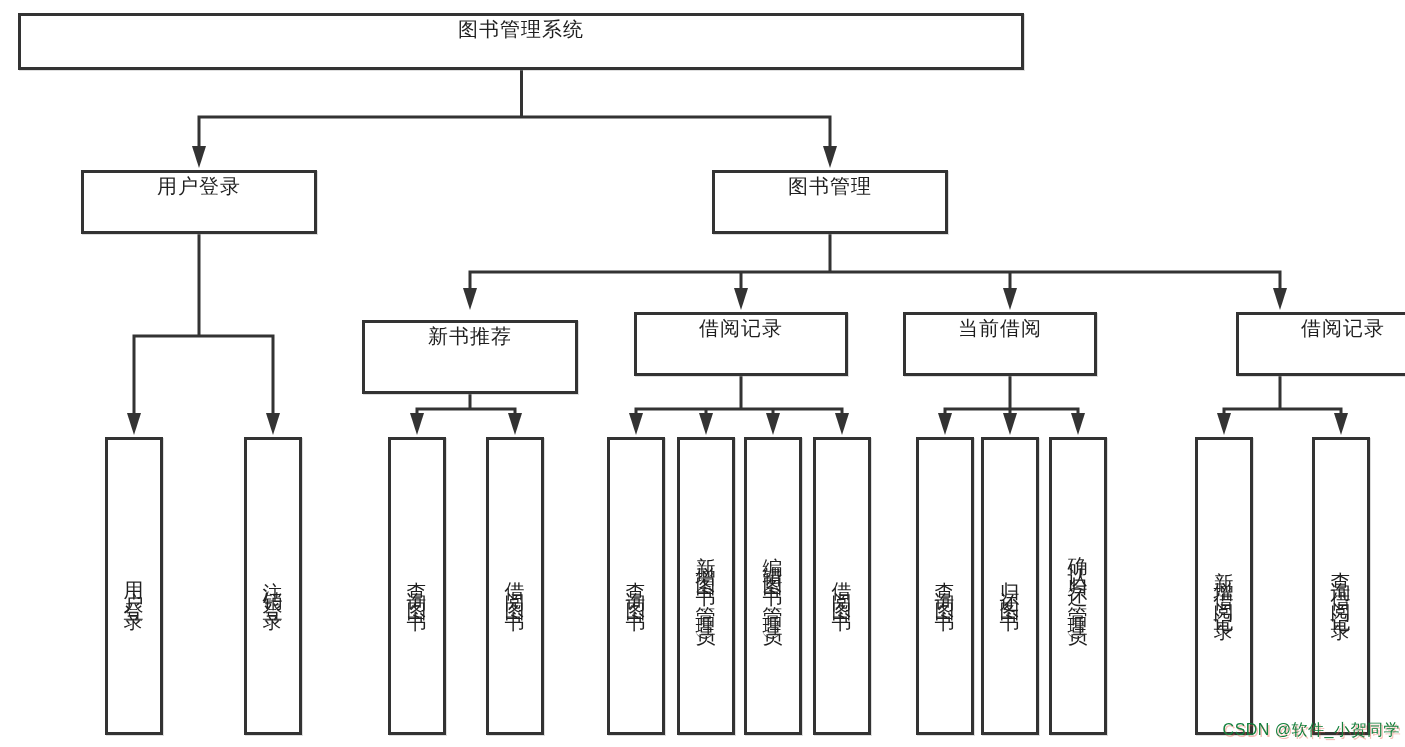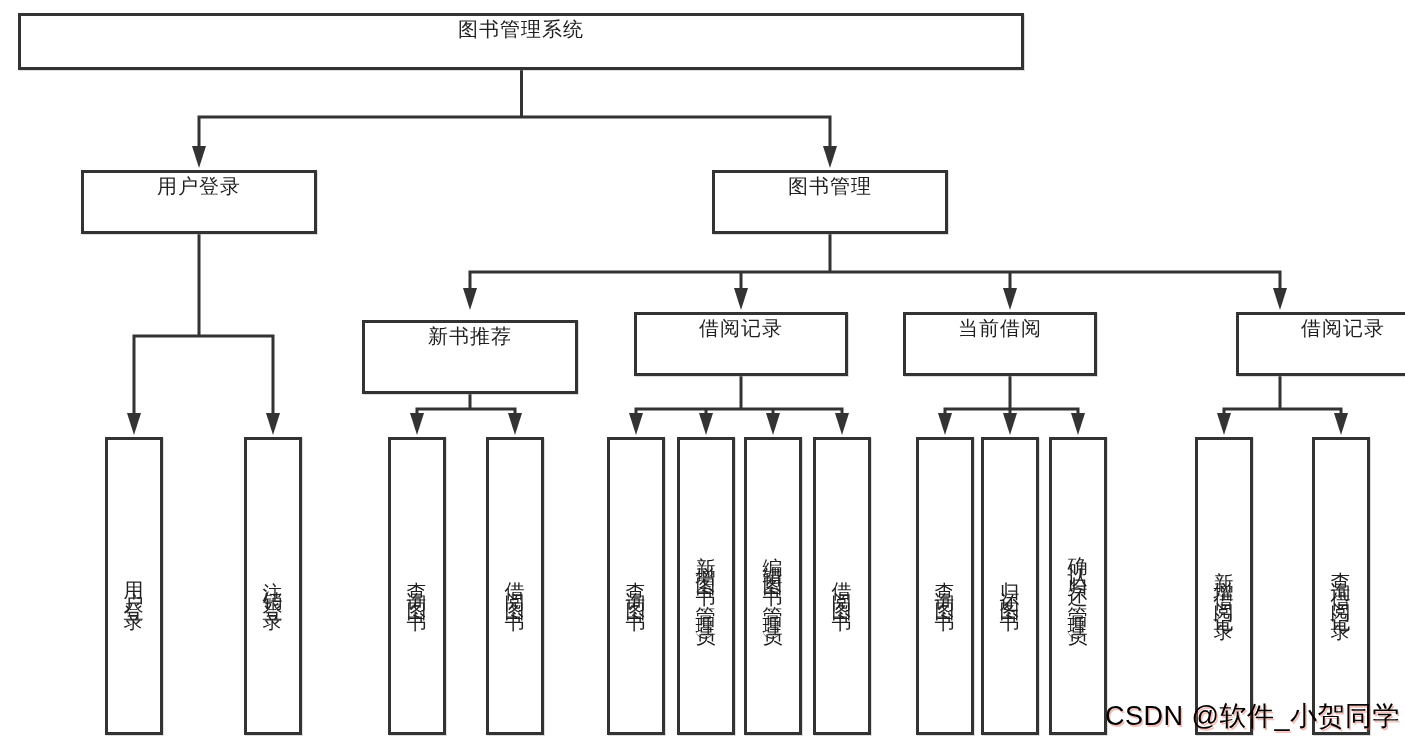--- a/index.html
+++ b/index.html
@@ -68,23 +68,23 @@
   #leaf-edit-book-admin     { left: 744px; }
   #leaf-borrow-books-bor    { left: 813px; }
   #leaf-query-books-cur     { left: 916px; }
   #leaf-return-book         { left: 981px; }
   #leaf-confirm-return-admin{ left: 1049px; }
   #leaf-add-borrow-record   { left: 1195px; }
   #leaf-query-borrow-record { left: 1312px; }
   #watermark {
     position: absolute;
     right: 5px;
-    bottom: 13px;
-    font-size: 27px;
-    color: #000000;
+    bottom: 6px;
+    font-size: 16px;
+    color: #15803d;
     letter-spacing: 0.5px;
     text-shadow: 1.5px 1.5px 0 rgba(230, 90, 70, 0.4);
     white-space: nowrap;
   }
 </style>
 </head>
 <body>
 
 <div id="canvas">
 

